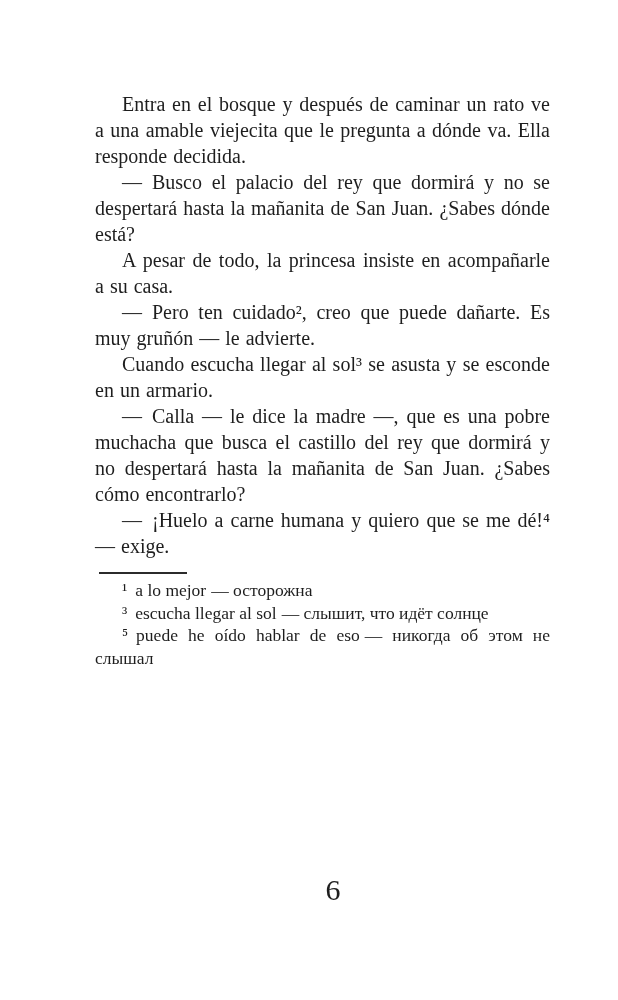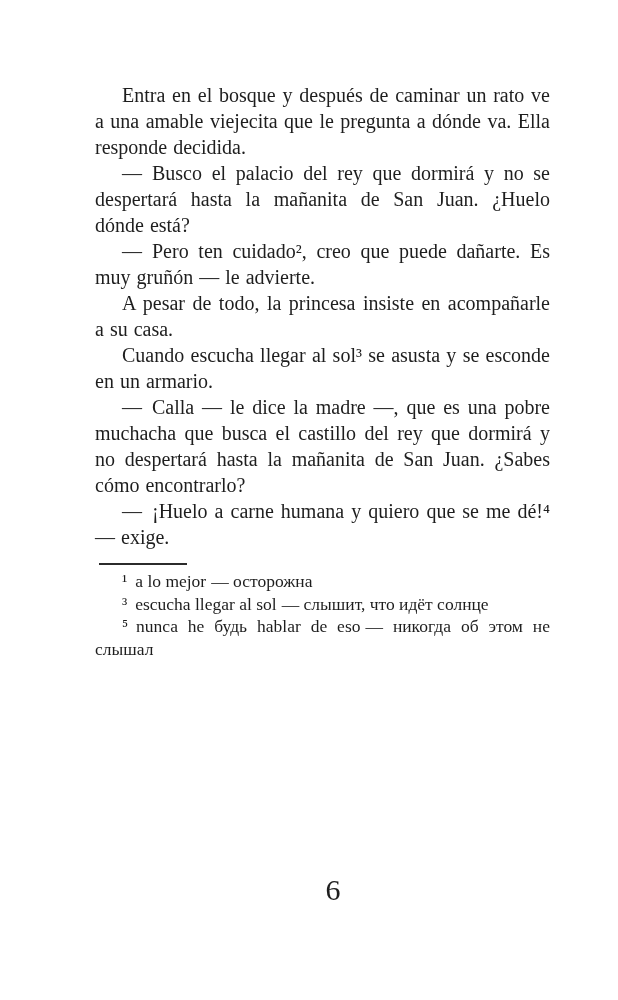--- a/index.html
+++ b/index.html
@@ -11,21 +11,21 @@
     height: 1000px;
     background: #ffffff;
     position: relative;
     overflow: hidden;
     font-family: "Liberation Serif", "DejaVu Serif", serif;
     color: #1e1e1e;
   }
   .content {
     position: absolute;
     left: 95px;
-    top: 82px;
+    top: 91px;
     width: 455px;
   }
   .body-p {
     margin: 0;
     font-size: 20px;
     line-height: 26px;
     text-align: justify;
     text-indent: 27px;
     word-spacing: 1px;
   }
@@ -66,35 +66,35 @@
     line-height: 32px;
   }
 </style>
 </head>
 <body>
 
 <div class="content">
 
   <div class="body-text">
     <p class="body-p">Entra en el bosque y después de caminar un rato ve a una amable viejecita que le pregunta a dónde va. Ella responde decidida.</p>
-    <p class="body-p">— Busco el palacio del rey que dormirá y no se despertará hasta la mañanita de San Juan. ¿Huelo dónde está?</p>
+    <p class="body-p">— Busco el palacio del rey que dormirá y no se despertará hasta la mañanita de San Juan. ¿Sabes dónde está?</p>
+    <p class="body-p">A pesar de todo, la princesa insiste en acompañarle a su casa.</p>
     <p class="body-p">— Pero ten cuidado², creo que puede dañarte. Es muy gruñón — le advierte.</p>
-    <p class="body-p">A pesar de todo, la princesa insiste en acompañarle a su casa.</p>
     <p class="body-p">Cuando escucha llegar al sol³ se asusta y se esconde en un armario.</p>
     <p class="body-p">— Calla — le dice la madre —, que es una pobre muchacha que busca el castillo del rey que dormirá y no despertará hasta la mañanita de San Juan. ¿Sabes cómo encontrarlo?</p>
     <p class="body-p">— ¡Huelo a carne humana y quiero que se me dé!⁴ — exige.</p>
   </div>
 
   <div class="footnotes">
     <div class="fn-rule"></div>
 
     <p class="fn"><span class="fn-marker">¹</span><span class="fn-term">a lo mejor</span><span class="fn-translation">— осторожна</span></p>
 
 
     <p class="fn"><span class="fn-marker">³</span><span class="fn-term">escucha llegar al sol</span><span class="fn-translation">— слышит, что идёт солнце</span></p>
 
 
-    <p class="fn"><span class="fn-marker">⁵</span><span class="fn-term">nunca he будь hablar de eso</span><span class="fn-translation">— никогда об этом не слышал</span></p>
+    <p class="fn"><span class="fn-marker">⁵</span><span class="fn-term">puede he oído hablar de eso</span><span class="fn-translation">— никогда об этом не слышал</span></p>
   </div>
 
 </div>
 
 <div class="page-number">6</div>
 
 </body></html>

